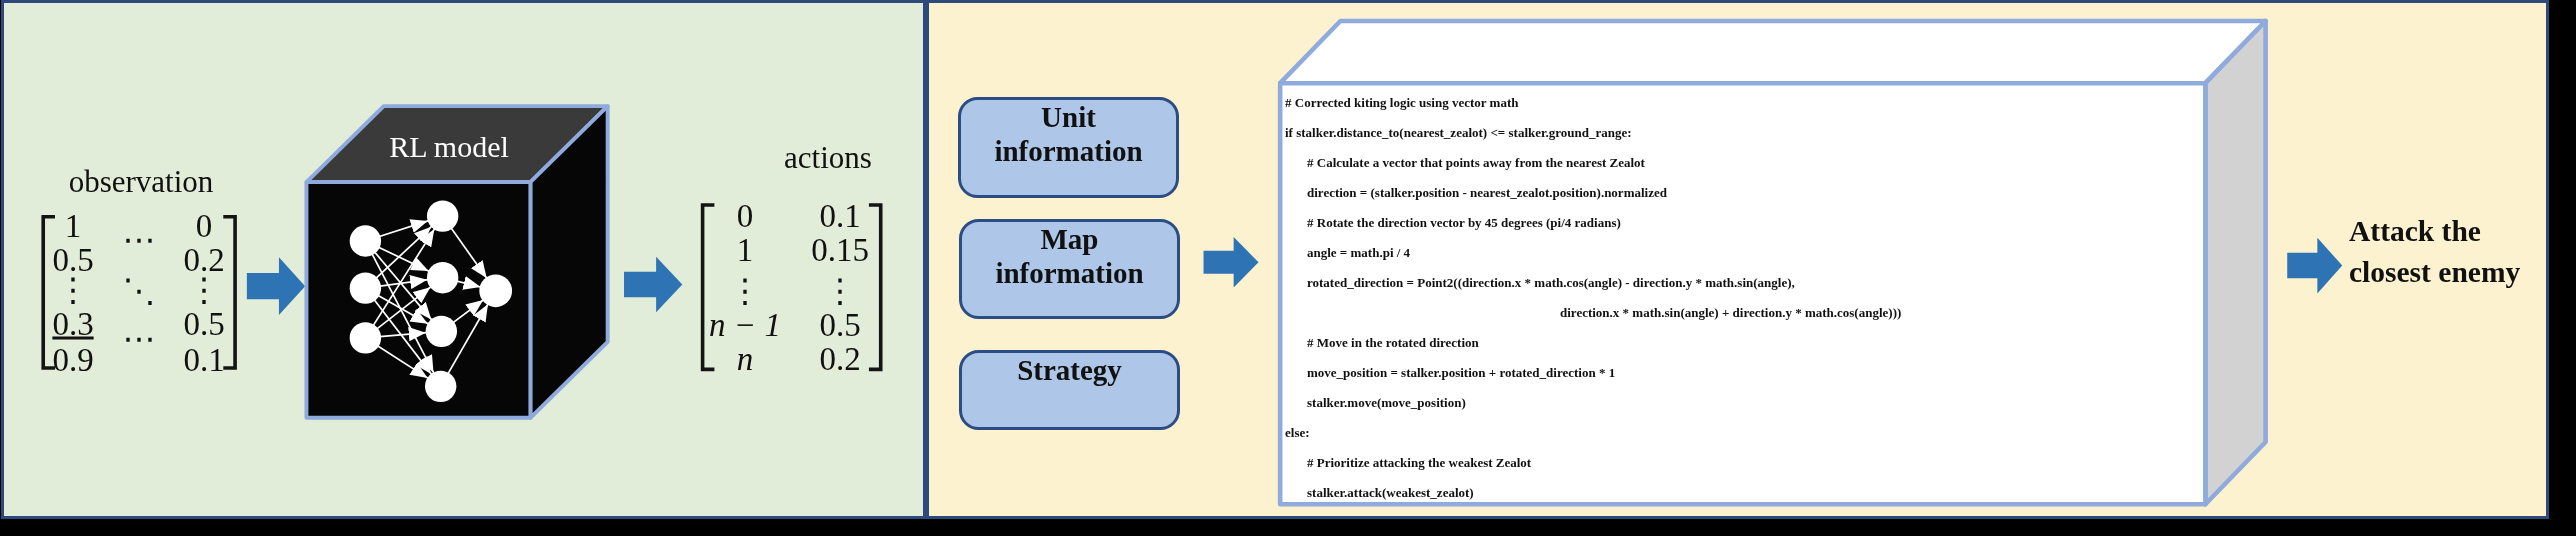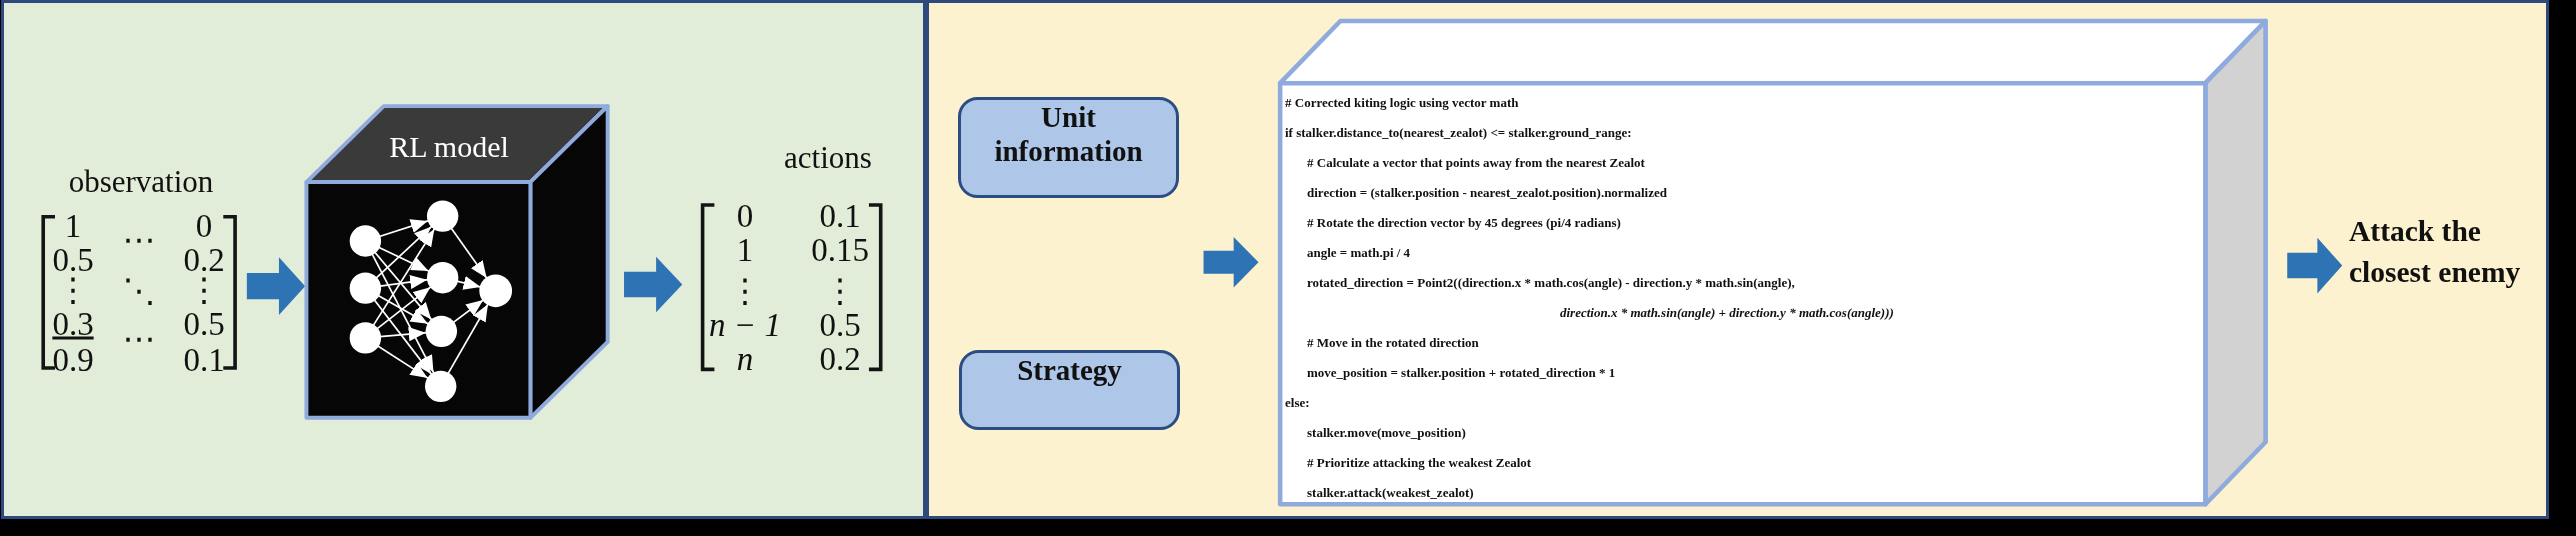--- a/index.html
+++ b/index.html
@@ -16,21 +16,21 @@
   .mcell{position:absolute;z-index:2;font-size:33px;line-height:1;transform:translate(-50%,-50%);white-space:nowrap;}
   .mital{font-style:italic;}
   .rl-title{color:#fff;font-size:30px;white-space:nowrap;}
   .info-box{position:absolute;z-index:2;box-sizing:border-box;background:#aec6e8;border:3.9px solid #2b4d83;
             border-radius:19.6px;display:flex;align-items:flex-start;justify-content:center;text-align:center;
             font-weight:bold;font-size:29px;line-height:1.18;}
   .info-box .lbl{width:196px;}
   #code-text{position:absolute;left:1285px;top:88px;width:914px;z-index:2;}
   .code-line{font-size:13px;font-weight:bold;line-height:30px;white-space:nowrap;}
   .ind1{padding-left:22px;}
-  .ind2{padding-left:275px;font-style:italic;}
+  .ind2{padding-left:275px;}
   #attack-label{position:absolute;left:2349px;top:211px;width:200px;z-index:2;
                 font-weight:bold;font-size:29.5px;line-height:41px;}
 </style>
 </head>
 <body>
 
 <div id="stage">
 
   <div id="left-panel" class="panel"></div>
   <div id="right-panel" class="panel"></div>
@@ -135,37 +135,40 @@
     <span class="mcell" style="left:840px;top:216px;">0.1</span>
     <span class="mcell" style="left:840px;top:250px;">0.15</span>
     <span class="mcell" style="left:840px;top:291px;">⋮</span>
     <span class="mcell" style="left:840px;top:325px;">0.5</span>
     <span class="mcell" style="left:840px;top:359px;">0.2</span>
   </div>
 
   <div class="info-box" style="left:958px;top:97px;width:221px;height:101px;">
     <div class="lbl">Unit information</div>
   </div>
+  <div class="info-box" style="left:959px;top:219px;width:221px;height:100px;">
+    <div class="lbl">Map information</div>
+  </div>
   <div class="info-box" style="left:959px;top:350px;width:221px;height:80px;">
     <div class="lbl">Strategy</div>
   </div>
 
   <div id="code-text">
     <div class="code-line"># Corrected kiting logic using vector math</div>
     <div class="code-line">if stalker.distance_to(nearest_zealot) &lt;= stalker.ground_range:</div>
     <div class="code-line ind1"># Calculate a vector that points away from the nearest Zealot</div>
     <div class="code-line ind1">direction = (stalker.position - nearest_zealot.position).normalized</div>
     <div class="code-line ind1"># Rotate the direction vector by 45 degrees (pi/4 radians)</div>
     <div class="code-line ind1">angle = math.pi / 4</div>
     <div class="code-line ind1">rotated_direction = Point2((direction.x * math.cos(angle) - direction.y * math.sin(angle),</div>
     <div class="code-line ind2">direction.x * math.sin(angle) + direction.y * math.cos(angle)))</div>
     <div class="code-line ind1"># Move in the rotated direction</div>
     <div class="code-line ind1">move_position = stalker.position + rotated_direction * 1</div>
+    <div class="code-line ind1">stalker.move(move_position)</div>
     <div class="code-line">else:</div>
-    <div class="code-line ind1">stalker.move(move_position)</div>
     <div class="code-line ind1"># Prioritize attacking the weakest Zealot</div>
     <div class="code-line ind1">stalker.attack(weakest_zealot)</div>
   </div>
 
   <div id="attack-label">Attack the closest enemy</div>
 
 </div>
 
 
 </body></html>

